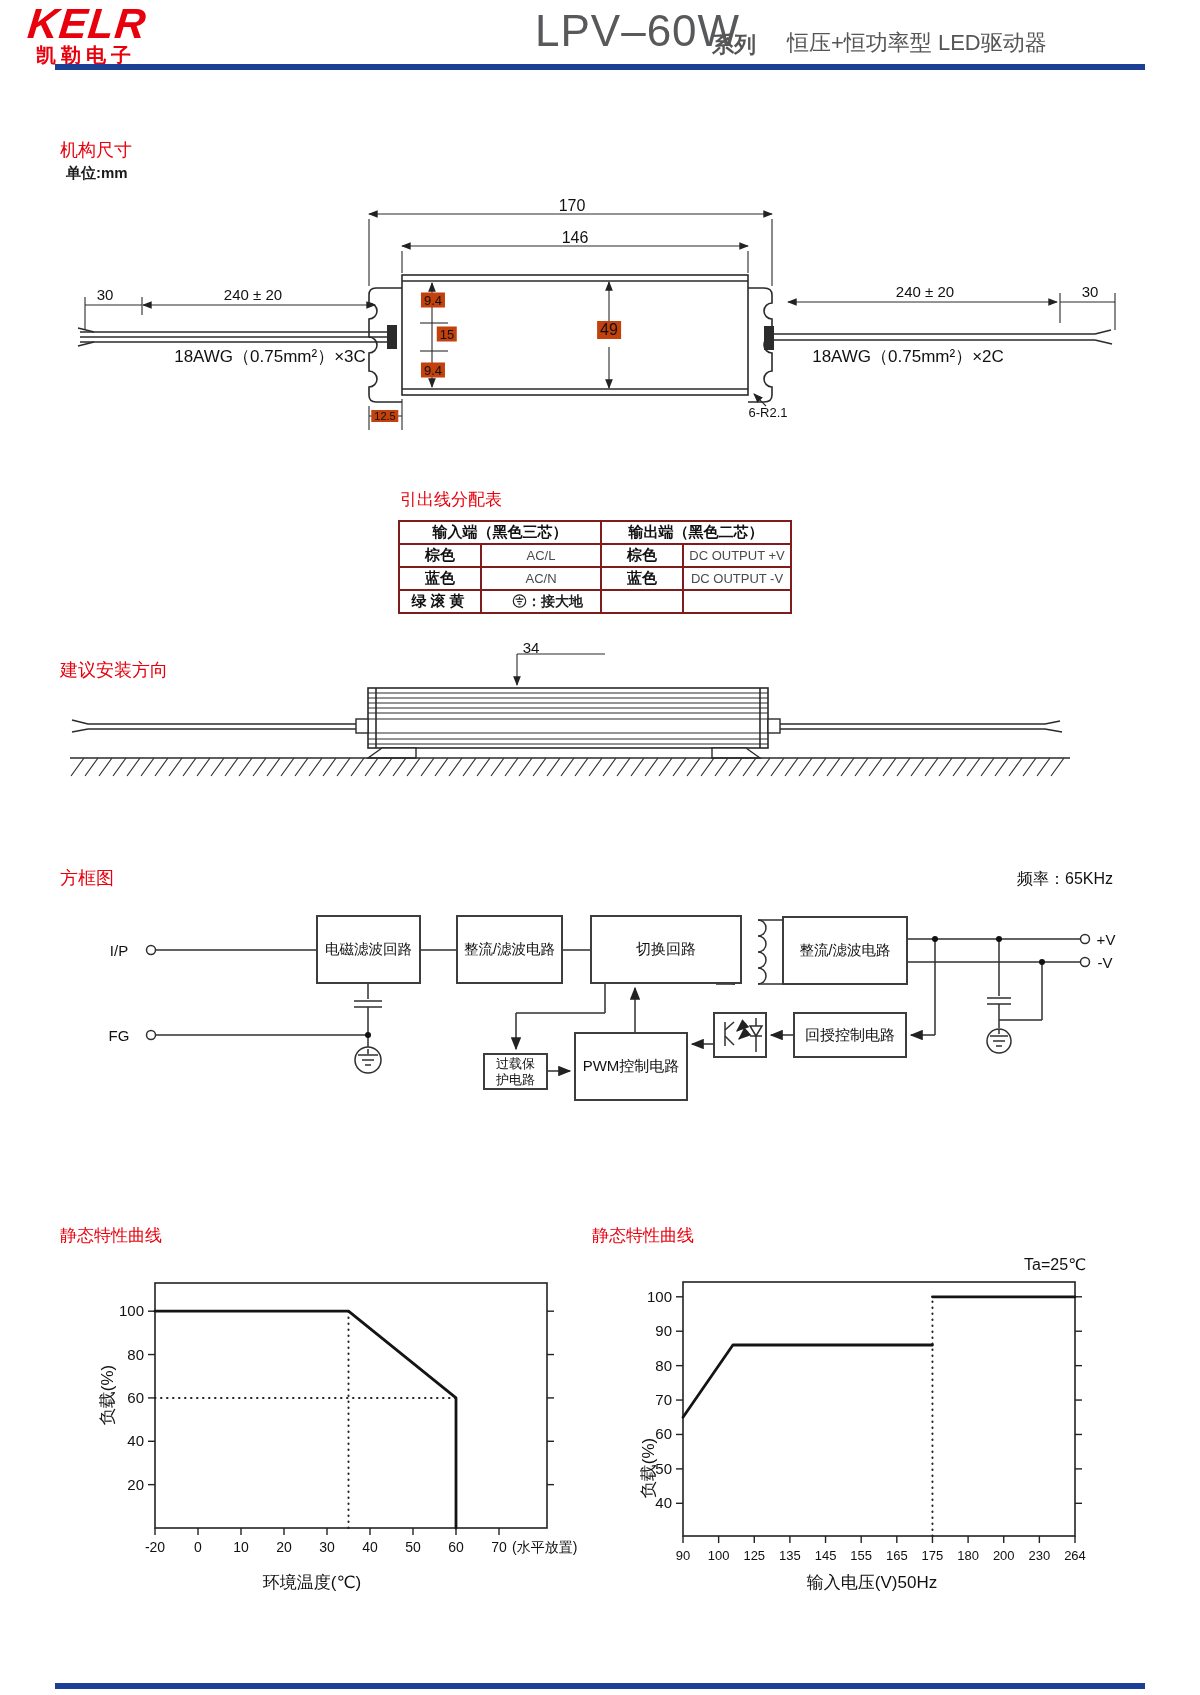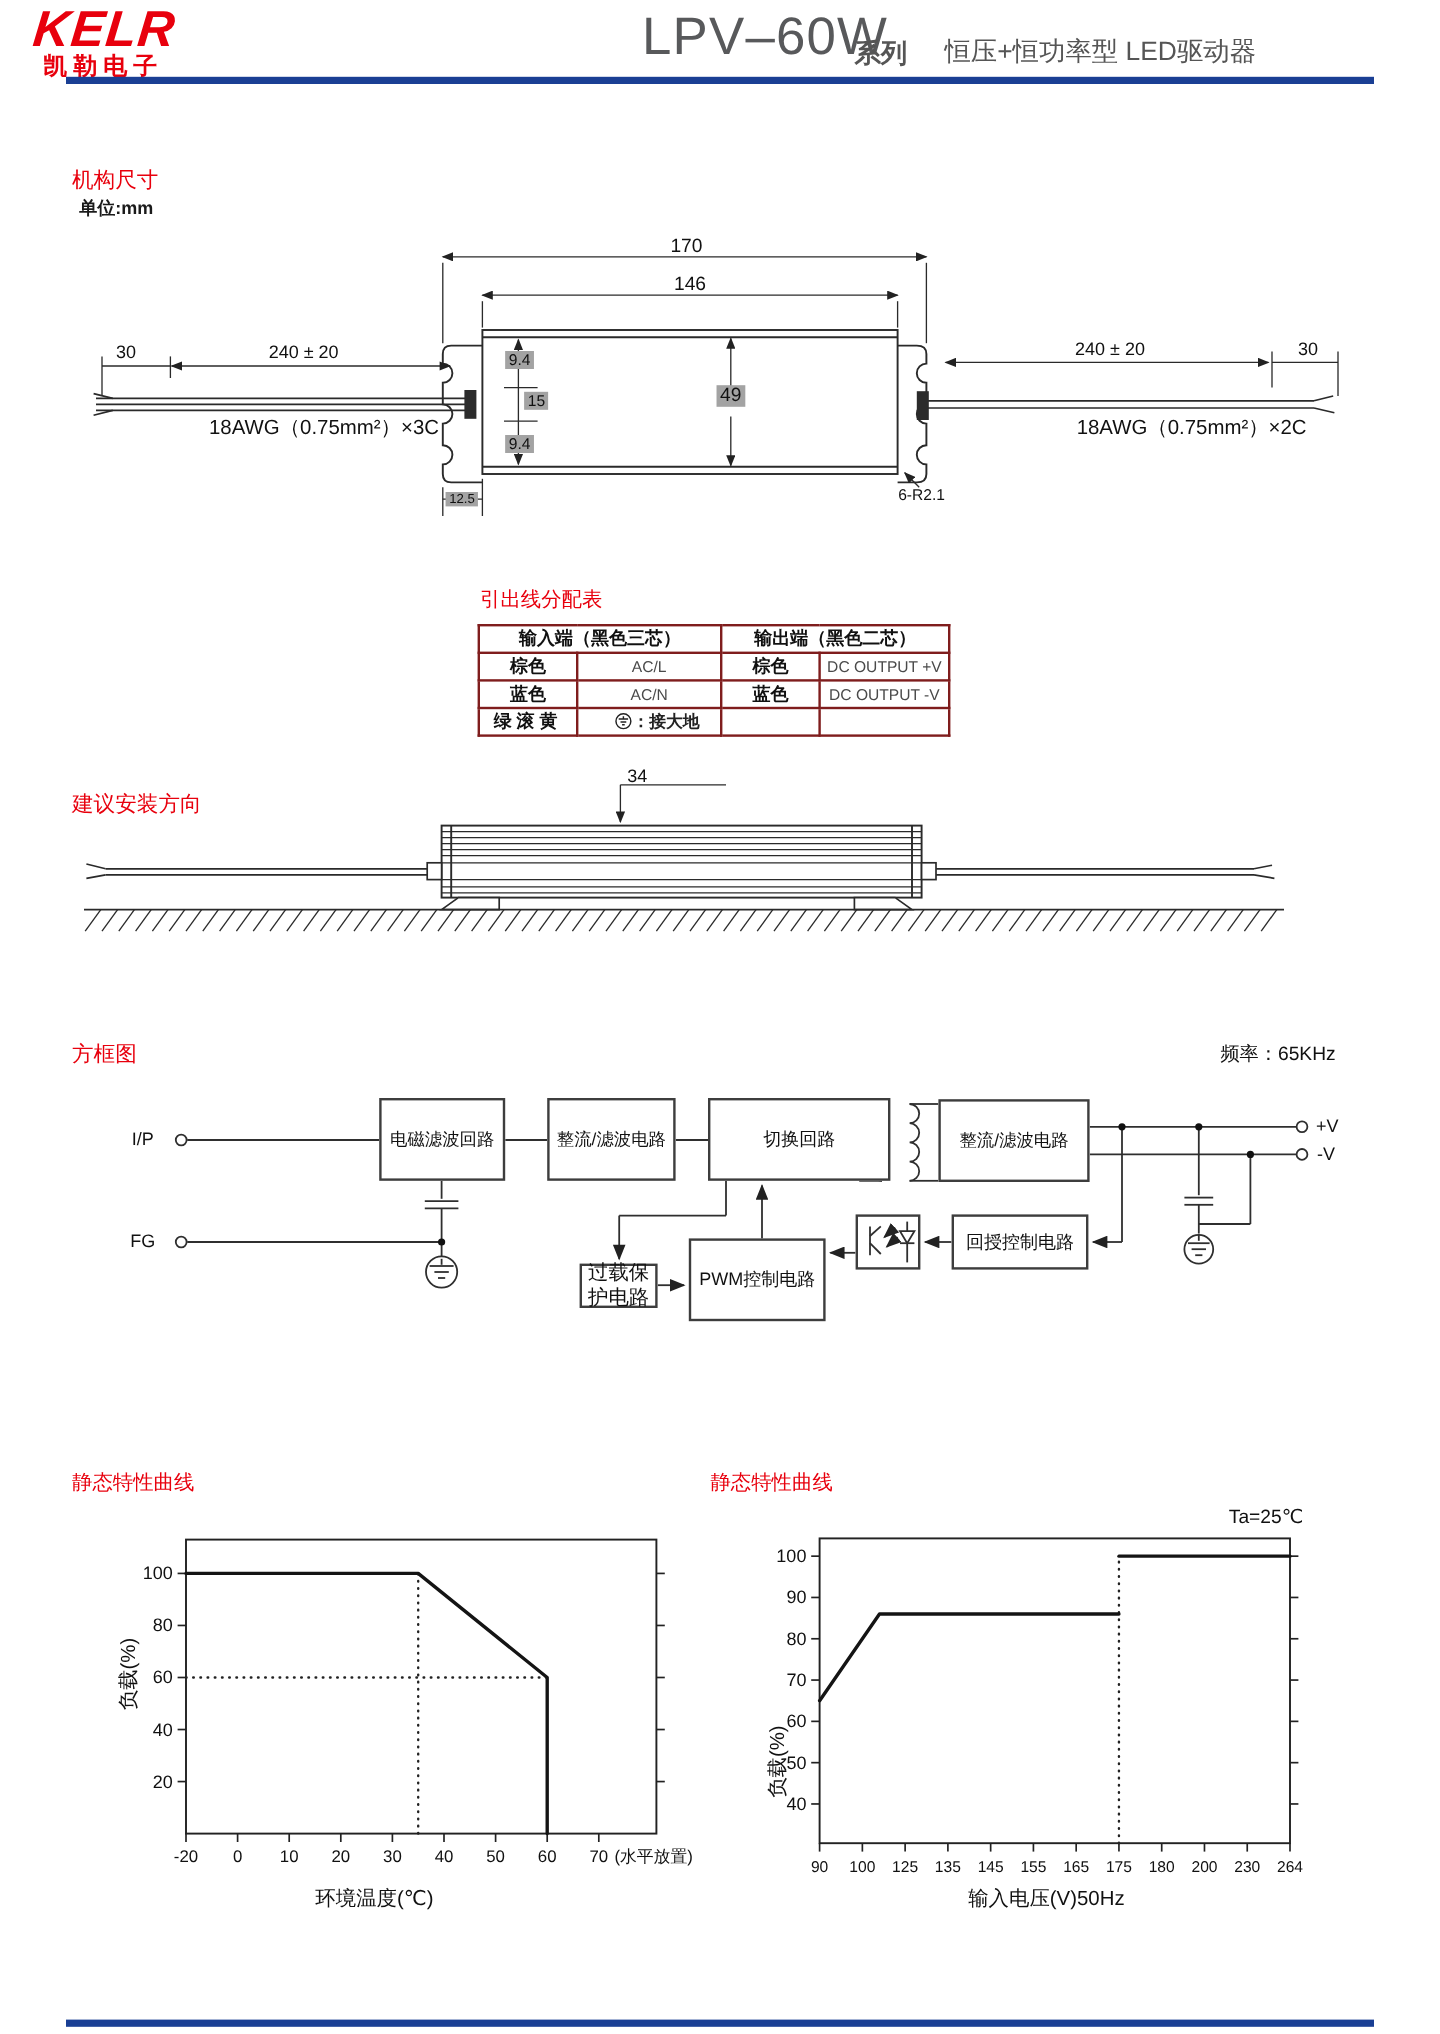--- a/index.html
+++ b/index.html
@@ -10,26 +10,26 @@
          color:#e8000d;letter-spacing:1px;transform:skewX(-6deg);}
   .brand-cn{position:absolute;left:36px;top:42px;font-size:20px;font-weight:bold;color:#e8000d;letter-spacing:5px;}
   .model{position:absolute;left:535px;top:6px;font-size:44px;color:#58595b;letter-spacing:1px;}
   .series{position:absolute;left:712px;top:30px;font-size:22px;font-weight:bold;color:#555;}
   .subtitle{position:absolute;left:787px;top:28px;font-size:22px;font-weight:500;color:#555;}
   .sect{position:absolute;font-size:18px;font-weight:normal;color:#e8000d;white-space:nowrap;}
   .plain{position:absolute;font-size:15px;font-weight:600;color:#1a1a1a;white-space:nowrap;}
   .lbl{position:absolute;transform:translate(-50%,-50%);white-space:nowrap;color:#111;}
   .f11{font-size:11px;} .f13{font-size:13px;} .f15{font-size:15px;}
   .f16{font-size:16px;} .f17{font-size:17px;}
-  .whitebg{background:#a3a3a3;padding:0 3px;}
+  .whitebg{background:#c2410c;padding:0 3px;}
   .rot{transform:translate(-50%,-50%) rotate(-90deg);font-size:17px;}
   svg{position:absolute;overflow:visible;}
   .box{position:absolute;border:2px solid #3d3d3d;background:#fff;display:flex;align-items:center;
        justify-content:center;text-align:center;font-size:15px;color:#111;box-sizing:border-box;}
-  .box.small{font-size:17px;flex-direction:column;line-height:1.2;}
+  .box.small{font-size:13px;flex-direction:column;line-height:1.2;}
   .wiretable{position:absolute;left:398px;top:520px;border-collapse:collapse;table-layout:fixed;}
   .wiretable td,.wiretable th{border:2px solid #7f1d1d;padding:0;text-align:center;height:21px;
        font-size:15px;font-weight:bold;color:#111;overflow:hidden;white-space:nowrap;}
   .wiretable td.func{font-weight:normal;font-size:13px;color:#4a4a4a;}
   .wiretable td.gnd{font-weight:bold;font-size:14px;color:#222;padding-left:13px;}
   .sp{letter-spacing:4px;font-size:14px;}
 </style>
 </head>
 <body>
 
@@ -120,21 +120,21 @@
   <div class="lbl f13 whitebg" style="left:433px;top:300px">9.4</div>
   <div class="lbl f13 whitebg" style="left:447px;top:334px">15</div>
   <div class="lbl f13 whitebg" style="left:433px;top:370px">9.4</div>
   <div class="lbl f11 whitebg" style="left:385px;top:416px">12.5</div>
   <div class="lbl f13" style="left:768px;top:412px">6-R2.1</div>
   <div class="lbl f15" style="left:105px;top:294px">30</div>
   <div class="lbl f15" style="left:253px;top:294px">240 ± 20</div>
   <div class="lbl f17" style="left:270px;top:356px">18AWG（0.75mm²）×3C</div>
   <div class="lbl f15" style="left:925px;top:291px">240 ± 20</div>
   <div class="lbl f15" style="left:1090px;top:291px">30</div>
-  <div class="lbl f17" style="left:993px;top:356px">18AWG（0.75mm²）×2C</div>
+  <div class="lbl f17" style="left:908px;top:356px">18AWG（0.75mm²）×2C</div>
 
   <div class="sect" style="left:400px;top:488px;font-size:17px">引出线分配表</div>
   <table class="wiretable">
     <colgroup>
         <col style="width:82px">
         <col style="width:120px">
         <col style="width:82px">
         <col style="width:108px">
       </colgroup>
     <tbody>

